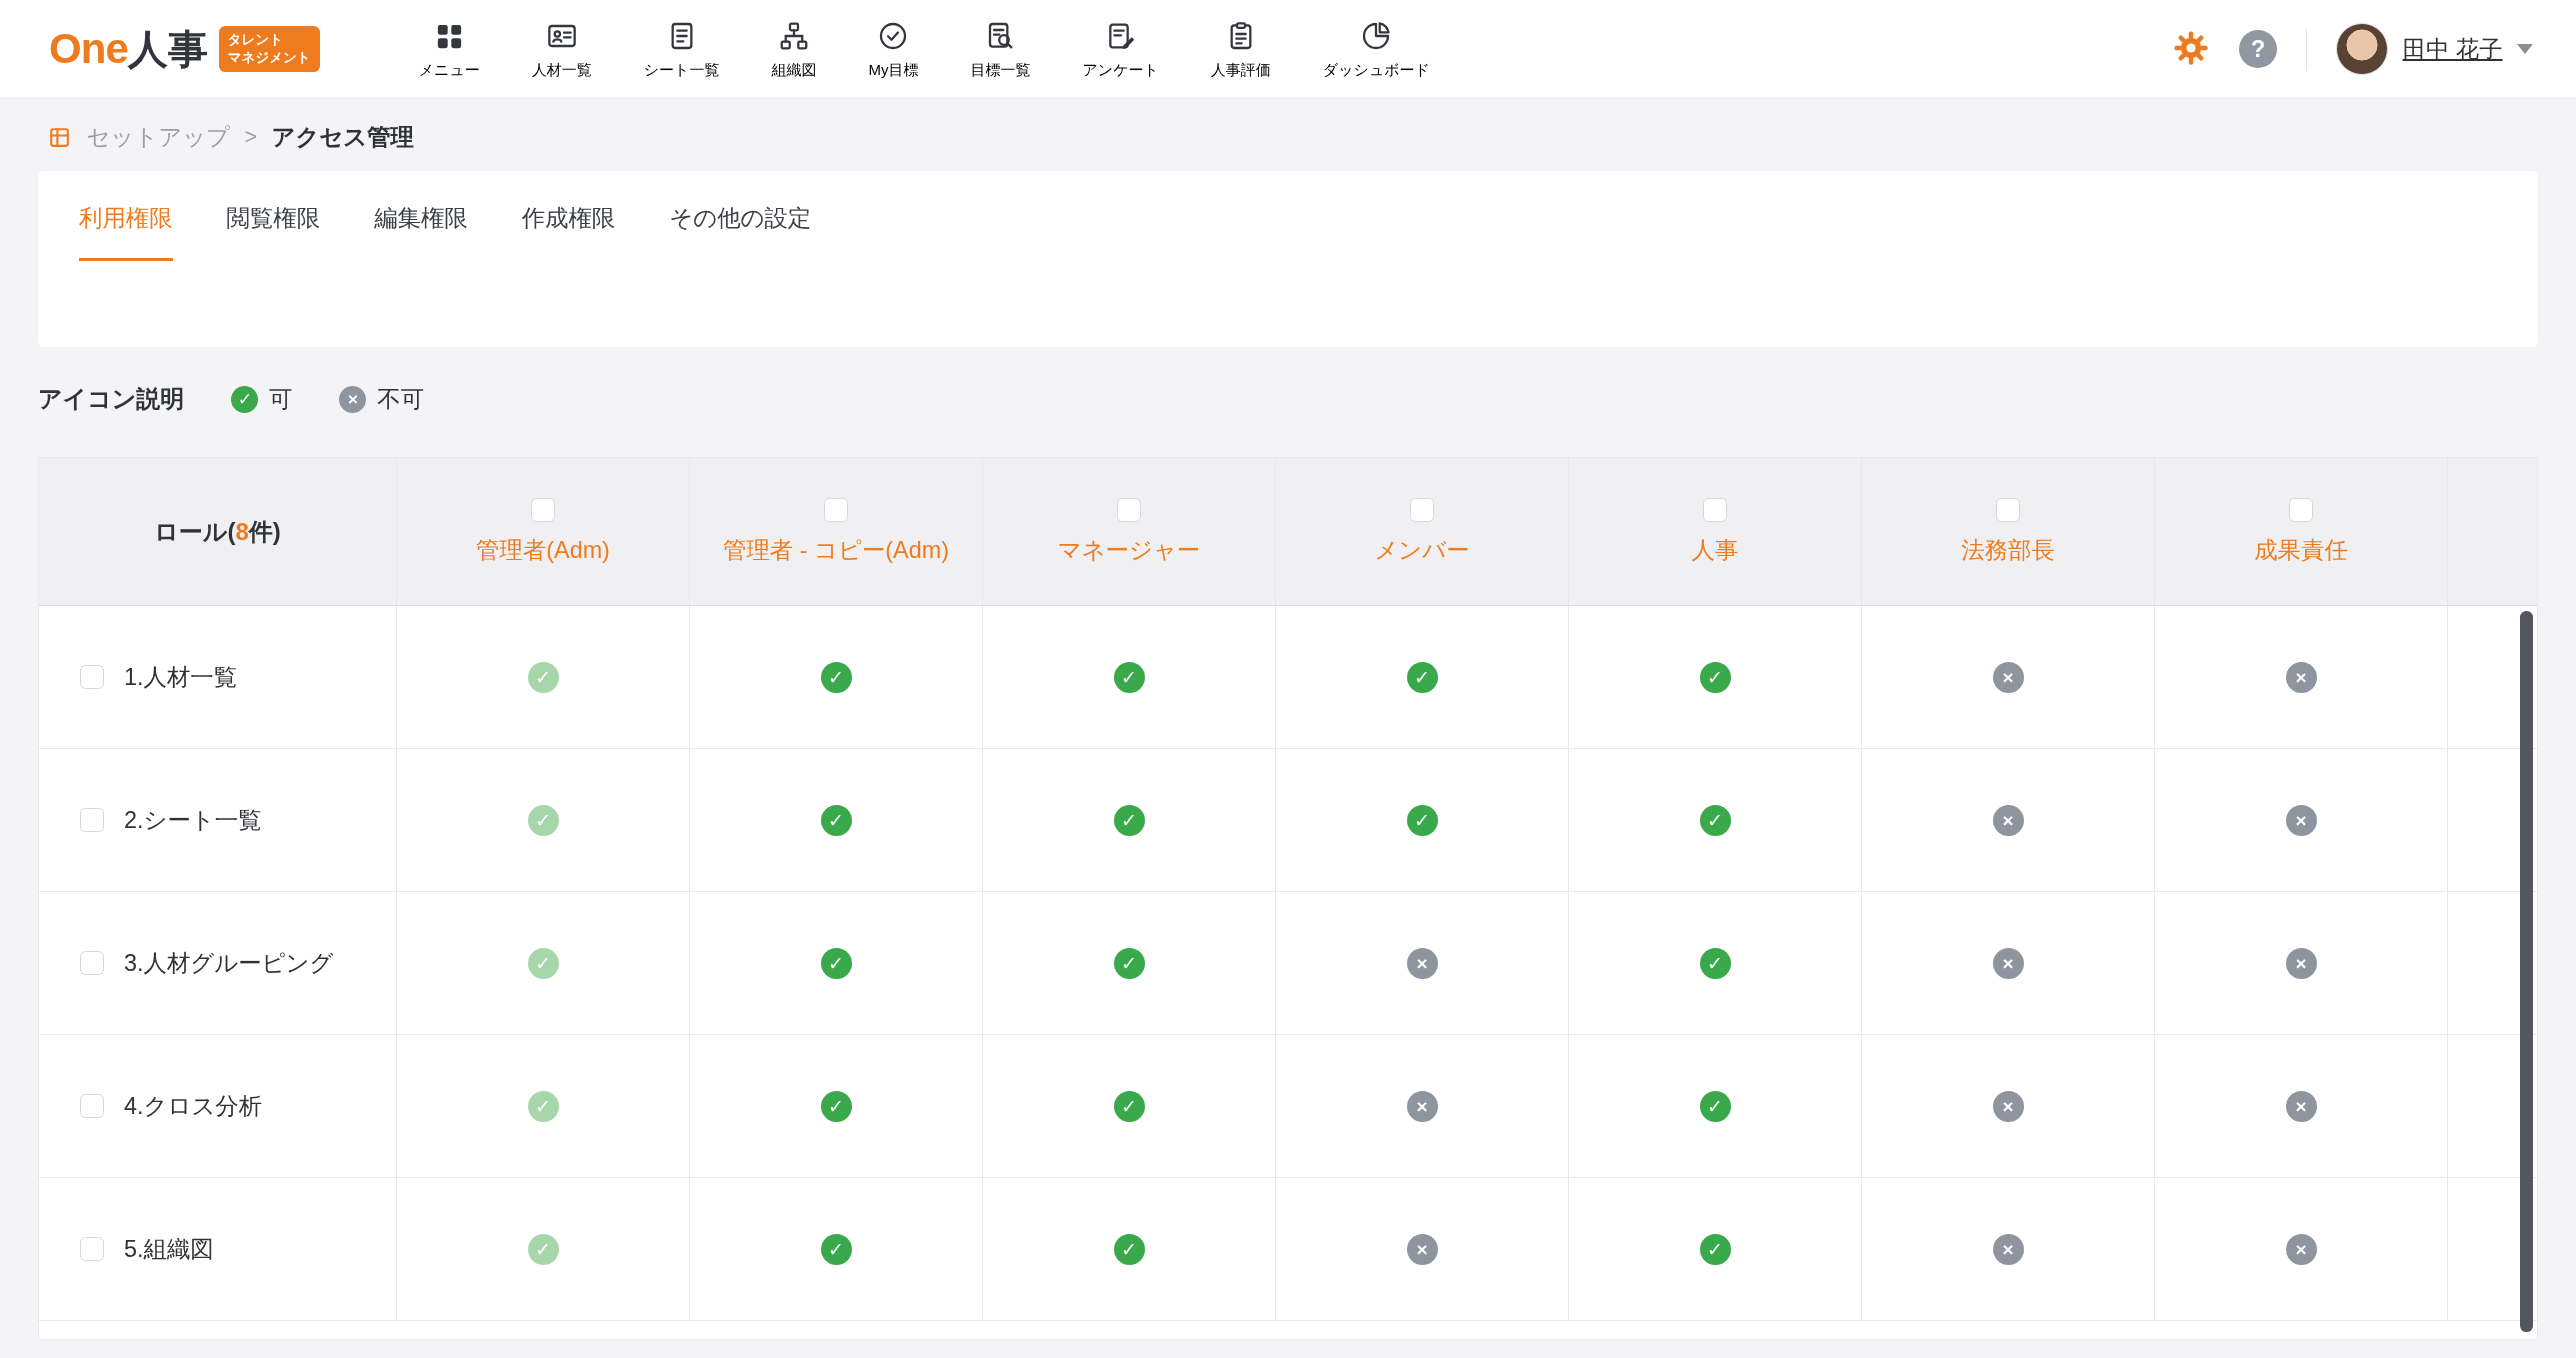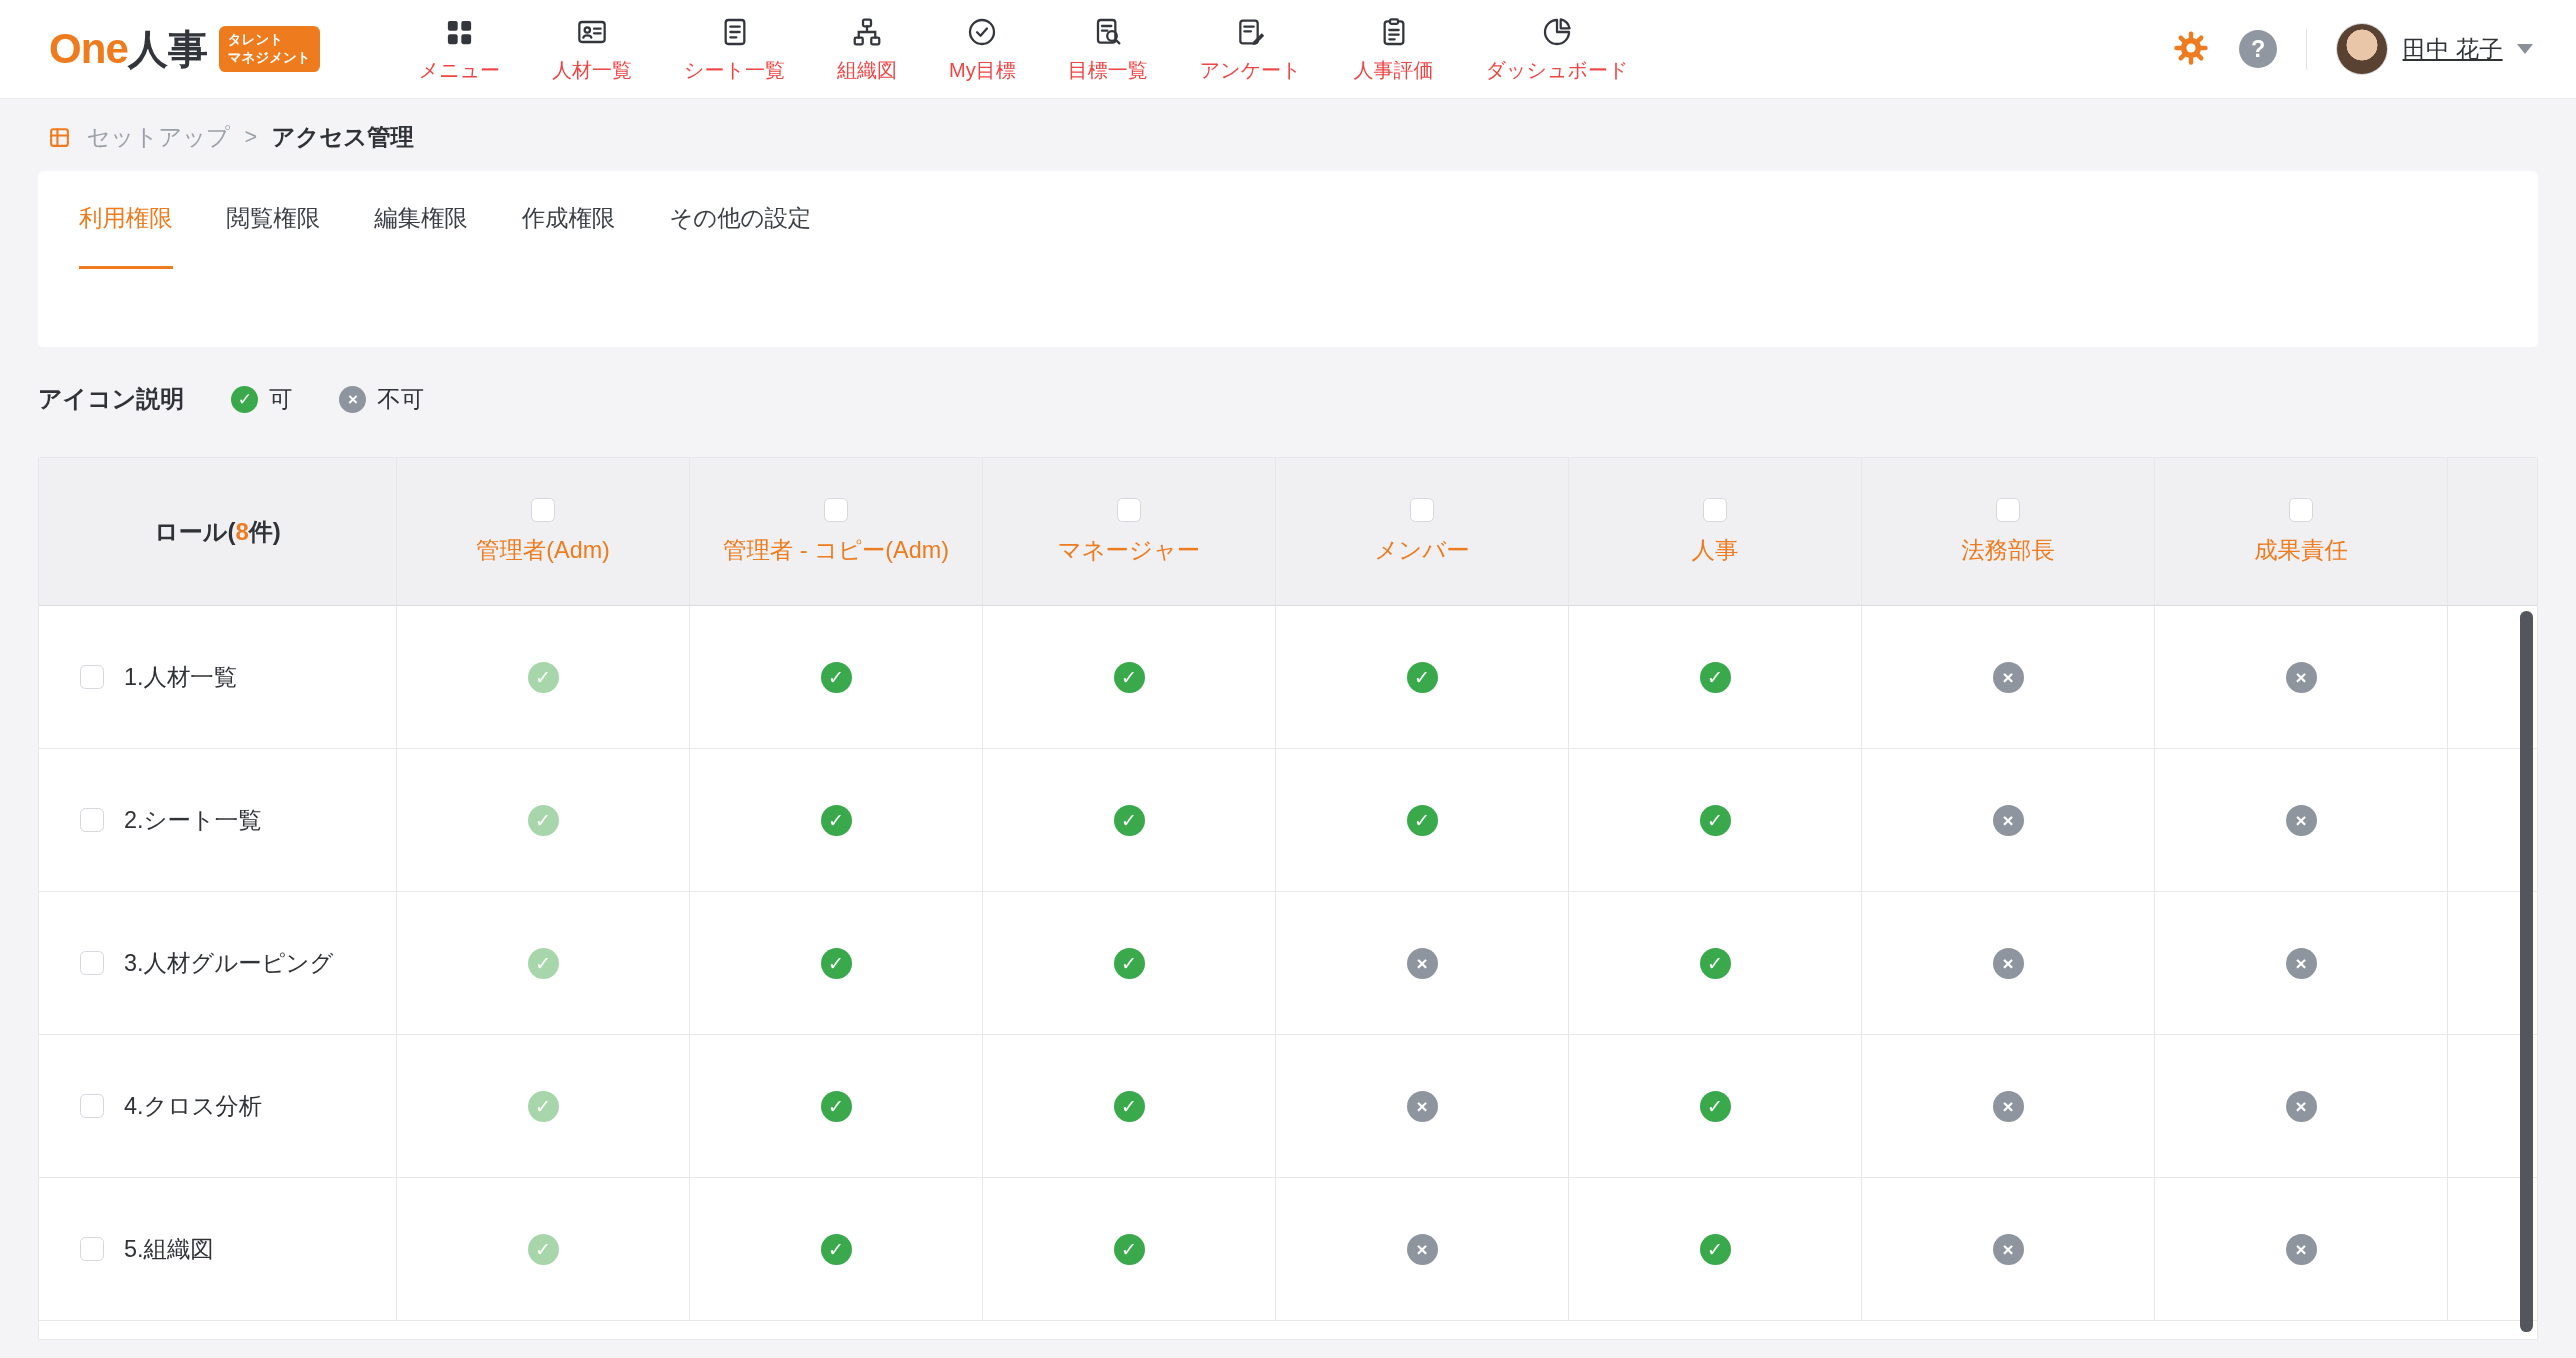--- a/index.html
+++ b/index.html
@@ -18,21 +18,21 @@
   .logo { display:flex; align-items:center; gap:10.8px; cursor:pointer; }
   .logo-one { color:#ee7b1e; font-weight:800; font-size:42px; letter-spacing:-0.9px; }
   .logo-jinji { color:#32353b; font-weight:800; font-size:40px; }
   .logo-badge {
     background:#ee7b1e; color:#fff; border-radius:6.3px; padding:5.4px 9px;
     display:flex; flex-direction:column; font-size:13.5px; font-weight:700; line-height:1.3;
   }
   .nav { display:flex; margin-left:99px; gap:52px; }
   .nav-item { display:flex; flex-direction:column; align-items:center; gap:6.3px; cursor:pointer; }
   .nav-icon { height:36px; display:flex; align-items:center; justify-content:center; }
-  .nav-label { font-size:20px; color:#ef4444; white-space:nowrap; }
+  .nav-label { font-size:15px; color:#000000; white-space:nowrap; }
   .topbar-right { margin-left:auto; display:flex; align-items:center; gap:29px; }
   .icon-btn { background:none; border:none; padding:0; cursor:pointer; display:flex; align-items:center; }
   .help-circle {
     width:38px; height:38px; border-radius:50%; background:#9097a0; color:#fff;
     font-size:23.4px; font-weight:700; display:flex; align-items:center; justify-content:center;
   }
   .vdivider { width:0.9px; height:41px; background:#e2e2e6; }
   .user-menu { display:flex; align-items:center; gap:14.4px; cursor:pointer;text-decoration:underline; }
   .avatar {
     width:52px; height:52px; border-radius:50%;
@@ -42,21 +42,21 @@
   .user-name { font-size:23.4px; color:#2f3237; }
   .caret-down { width:0; height:0; border-left:8px solid transparent; border-right:8px solid transparent; border-top:10px solid #8a8f98; }
   
   .breadcrumb { display:flex; align-items:center; gap:14.4px; margin:20px 0 0 47px; height:36px; font-size:23.4px; }
   .crumb-parent { color:#9aa0a8; cursor:pointer; }
   .crumb-sep { color:#9aa0a8; font-size:21.6px; }
   .crumb-current { color:#2f3237; font-weight:600; }
   
   .tab-card { margin:16px 38px 0; background:#fff; border-radius:5.4px; height:176px; padding-left:41px; }
   .tabs { display:flex; gap:54px; padding-top:31px; }
-  .tab { font-size:23.4px; color:#3c4046; padding-bottom:32px; cursor:pointer; border-bottom:3.6px solid transparent;text-align:center; }
+  .tab { font-size:23.4px; color:#3c4046; padding-bottom:24px; cursor:pointer; border-bottom:3.6px solid transparent;text-align:center; }
   .tab.active { color:#ee7b1e; border-bottom-color:#ee7b1e; }
   .sub-menu { margin-top:25px; }
   .feature-menu { color:#ee7b1e; font-size:23.4px; cursor:pointer; }
   
   .legend-row { margin:25px 38px 0; display:flex; align-items:center; height:54px; }
   .legend-title { font-size:24px; font-weight:700; color:#2f3237; }
   .legend-item { display:flex; align-items:center; gap:10.8px; margin-left:47px; font-size:23.4px; }
   .perm-icon {
     width:31px; height:31px; border-radius:50%; color:#fff; flex:0 0 auto;
     display:inline-flex; align-items:center; justify-content:center;

